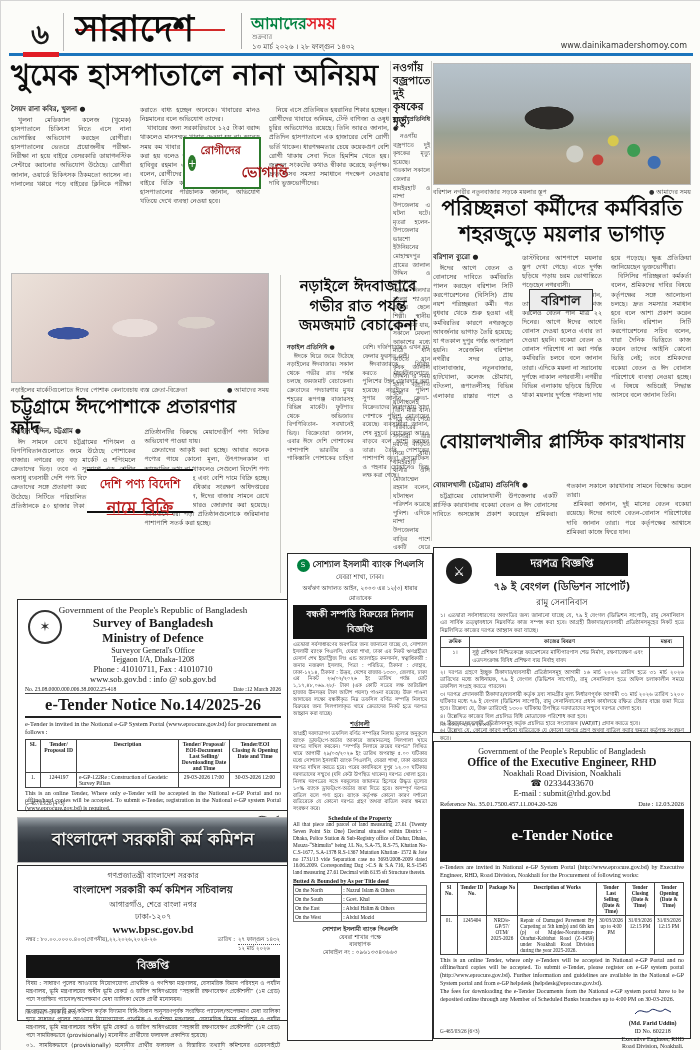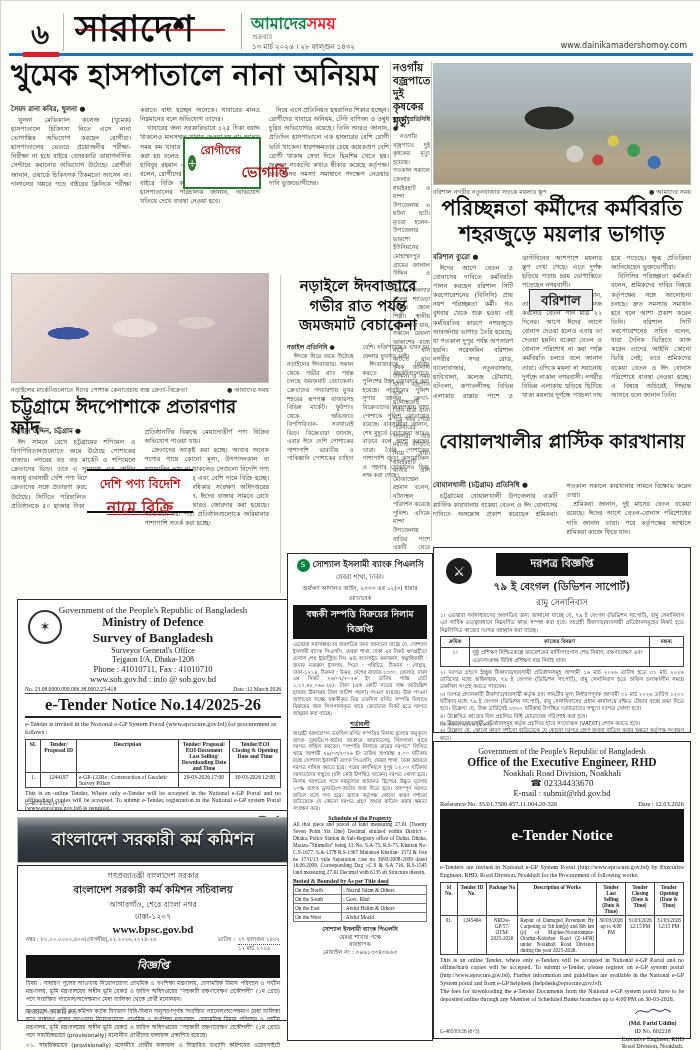--- a/index.html
+++ b/index.html
@@ -211,22 +211,22 @@
         <span style="display:block;">Executive Engineer, RHD</span>
         <span style="display:block;">Road Division, Noakhali.</span>
       </span>
     </div>
     <div class="g-num" style="position:absolute;left:6px;bottom:4px;">G-465/03/26 (6×3)</div>
   </div>
 
   <div class="abs adbox serif" style="left:16px;top:598px;width:272px;height:212px;padding:5px 7px;">
     <span class="abs" style="left:10px;top:10px;width:30px;height:30px;border-radius:50%;border:2px solid #333;display:flex;align-items:center;justify-content:center;font-size:13px;color:#333;">✶</span>
     <div class="center" style="font-size:9px;">Government of the People's Republic of Bangladesh</div>
+    <div class="center bold" style="font-size:13px;">Survey of Bangladesh</div>
     <div class="center bold" style="font-size:12px;">Ministry of Defence</div>
-    <div class="center bold" style="font-size:13px;">Survey of Bangladesh</div>
     <div class="center" style="font-size:8px;">Surveyor General's Office</div>
     <div class="center" style="font-size:8px;">Tejgaon I/A, Dhaka-1208</div>
     <div class="center" style="font-size:8.5px;">Phone : 41010711, Fax : 41010710</div>
     <div class="center" style="font-size:8.5px;">www.sob.gov.bd : info @ sob.gov.bd</div>
     <div style="display:flex;justify-content:space-between;font-size:5.6px;margin-top:2px;border-bottom:1px solid #444;padding-bottom:1px;">
       <span>No. 23.08.0000.000.006.38.0002.25-418</span>
       <span>Date :12 March 2026</span>
     </div>
     <div class="center bold" style="font-size:16.5px;border-bottom:2px solid #222;padding:1px 0;">e-Tender Notice No.14/2025-26</div>
     <div style="font-size:6.4px;line-height:1.3;margin-top:2px;">e-Tender is invited in the Notional e-GP System Portal (www.eprocure.gov.bd) for procurement as follows :</div>
@@ -274,21 +274,21 @@
     <div style="display:flex;justify-content:space-between;font-size:5.4px;margin-top:1px;">
       <span>নম্বর : ৮০.০০.০০০০.৪০৩(গোপনীয়),২২.২০২৬,২০২৪-২৬</span>
       <span style="display:flex;gap:3px;">
         <span>তারিখ :</span>
         <span>
           <span style="display:block;border-bottom:1px dotted #555;">২৭ ফাল্গুন ১৪৩২</span>
           <span style="display:block;">১২ মার্চ ২০২৬</span>
         </span>
       </span>
     </div>
-    <div class="black-bar" style="font-size:11px;padding:2px 0;margin:2px 0;font-style:italic;">বিজ্ঞপ্তি</div>
+    <div class="black-bar" style="font-size:11px;padding:2px 0;margin:2px 0;">বিজ্ঞপ্তি</div>
     <div style="font-size:5.6px;text-align:justify;line-height:1.4;">বিষয় :  সাধারণ পুলের আওতায় নিয়োগযোগ্য প্রাথমিক ও গণশিক্ষা মন্ত্রণালয়, বেসামরিক বিমান পরিবহন ও পর্যটন মন্ত্রণালয়, ভূমি মন্ত্রণালয়ের অধীন ভূমি রেকর্ড ও জরিপ অধিদপ্তরের “সহকারী রক্ষণাবেক্ষণ প্রকৌশলী” (১ম গ্রেড) পদে সংরক্ষিত প্যানেল/অপেক্ষমাণ মেধা তালিকা থেকে প্রার্থী মনোনয়ন।</div>
     <div style="font-size:5.6px;text-align:justify;line-height:1.4;margin-top:2px;border-top:1px solid #999;padding-top:2px;">বাংলাদেশ সরকারী কর্ম কমিশন কর্তৃক বিদ্যমান বিধি-বিধান অনুসরণপূর্বক সংরক্ষিত প্যানেল/অপেক্ষমাণ মেধা তালিকা হতে সাধারণ পুলের আওতায় নিয়োগযোগ্য প্রাথমিক ও গণশিক্ষা মন্ত্রণালয়, বেসামরিক বিমান পরিবহন ও পর্যটন মন্ত্রণালয়, ভূমি মন্ত্রণালয়ের অধীন ভূমি রেকর্ড ও জরিপ অধিদপ্তরের “সহকারী রক্ষণাবেক্ষণ প্রকৌশলী” (১ম গ্রেড) পদে সাময়িকভাবে (provisionally) মনোনীত প্রার্থীদের ফলাফল প্রকাশিত হয়েছে।</div>
     <div style="font-size:5.6px;text-align:justify;line-height:1.4;margin-top:2px;">০১.  সাময়িকভাবে (provisionally) মনোনীত প্রার্থীর ফলাফল ও বিস্তারিত তথ্যাদি কমিশনের ওয়েবসাইটে [www.bpsc.gov.bd] ১২.০৩.২০২৬ তারিখে প্রকাশিত ৮০.০০.০০০০.৪০৩ (গোপনীয়),২২.২০২৬,২০২৪-২৬ এর স্মারকের বিজ্ঞপ্তিতে পাওয়া যাবে।</div>
 
     <div class="g-num" style="position:absolute;left:7px;bottom:3px;">জি-৪৫৪/০৩/২৬ (৫×৩)</div>
   </div>
 
   <div class="abs adbox" style="left:286px;top:552px;width:146px;height:488px;padding:4px 5px;">
     <div style="display:flex;align-items:center;justify-content:center;gap:3px;">
       <span style="width:13px;height:13px;border-radius:50%;background:#00813f;color:#fff;font-size:7px;display:flex;align-items:center;justify-content:center;">S</span>

